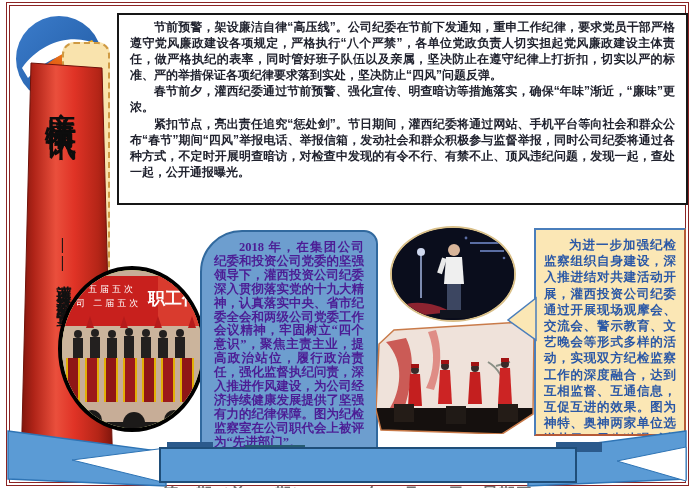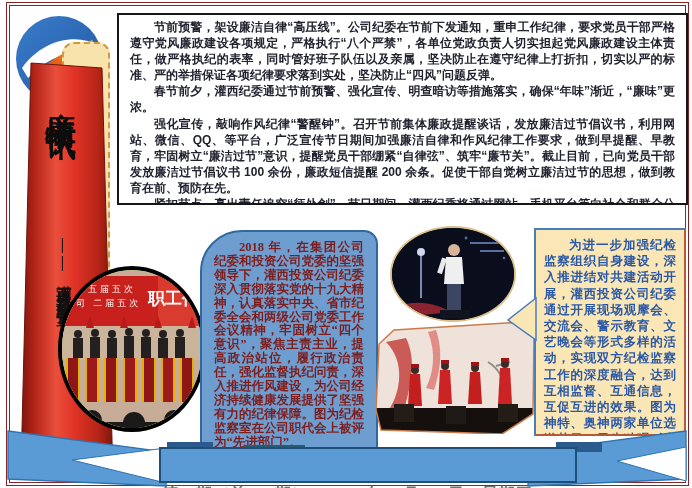--- a/index.html
+++ b/index.html
@@ -20,21 +20,21 @@
   
   .lead{position:absolute;left:117px;top:13px;width:571px;height:192px;box-sizing:border-box;
         background:#fff;border:2px solid #161616;padding:4px 11px 0 11px;
         font:600 12px/16.1px "Liberation Sans",sans-serif;color:#20222e;
         text-align:justify;overflow:hidden;}
   .lead p{margin:0;text-indent:2em;}
   .lead b{font-weight:900;}
   
   .panel-blue{position:absolute;left:200px;top:230px;width:178px;height:238px;box-sizing:border-box;
         background:#6d9ecf;border:2px solid #31699e;border-radius:42px 14px 20px 20px;
-        padding:9px 12px;font:700 12.5px/13.9px "Liberation Serif",serif;color:#7f1d1d;
+        padding:9px 12px;font:700 12.5px/13.9px "Liberation Serif",serif;color:#4c1d95;
         text-align:justify;overflow:hidden;}
   .panel-blue p{margin:0;text-indent:2em;}
   
   .panel-yellow{position:absolute;left:534px;top:228px;width:152px;height:208px;box-sizing:border-box;
         background:#fbe7b5;border:2px solid #b65a36;border-left-color:#4a7ebb;border-top-color:#4a7ebb;
         padding:7px 8px;font:700 12.5px/16.2px "Liberation Serif",serif;color:#2b58a6;
         text-align:justify;overflow:hidden;}
   .panel-yellow p{margin:0;text-indent:2em;}
   .panel-tail{position:absolute;left:505px;top:296px;}
   
@@ -91,21 +91,20 @@
       </linearGradient>
     </defs>
     <polygon points="17,5 88,10 99,419 7,412" fill="url(#rg)" stroke="#6f120a" stroke-width="1"></polygon>
   </svg>
   <div class="banner-title">廉情快讯</div>
   <div class="banner-byline">——灌西投资公司纪委宣</div>
 
   <div class="lead">
     <p><b>节前预警，架设廉洁自律“高压线”。</b><span>公司纪委在节前下发通知，重申工作纪律，要求党员干部严格遵守党风廉政建设各项规定，严格执行“八个严禁”，各单位党政负责人切实担起党风廉政建设主体责任，做严格执纪的表率，同时管好班子队伍以及亲属，坚决防止在遵守纪律上打折扣，切实以严的标准、严的举措保证各项纪律要求落到实处，坚决防止“四风”问题反弹。</span></p>
     <p><span>春节前夕，灌西纪委通过节前预警、强化宣传、明查暗访等措施落实，确保“年味”渐近，“廉味”更浓。</span></p>
-    <p><b>强化宣传，敲响作风纪律“警醒钟”。</b><span>召开节前集体廉政提醒谈话，发放廉洁过节倡议书，利用网站、微信、QQ、等平台，广泛宣传节日期间加强廉洁自律和作风纪律工作要求，做到早提醒、早教育，牢固树立“廉洁过节”意识，提醒党员干部绷紧“自律弦”、筑牢“廉节关”。截止目前，已向党员干部发放廉洁过节倡议书 100 余份，廉政短信提醒 200 余条。促使干部自觉树立廉洁过节的思想，做到教育在前、预防在先。</span></p>
     <p><b>紧扣节点，亮出责任追究“惩处剑”。</b><span>节日期间，灌西纪委将通过网站、手机平台等向社会和群众公布“春节”期间“四风”举报电话、举报信箱，发动社会和群众积极参与监督举报，同时公司纪委将通过各种方式，不定时开展明查暗访，对检查中发现的有令不行、有禁不止、顶风违纪问题，发现一起，查处一起，公开通报曝光。</span></p>
   </div>
 
   <div class="photo photo-meeting">
     <svg width="140" height="158" viewBox="0 0 140 158">
       <rect x="0" y="0" width="140" height="158" fill="#c7ad97"></rect>
       <rect x="0" y="6" width="140" height="50" fill="#c8201d"></rect>
       <rect x="96" y="6" width="44" height="50" fill="#d93b2e"></rect>
       <text x="26" y="22" font-size="9" fill="#fff" font-family="Liberation Serif,serif" letter-spacing="3">五届五次</text>
       <text x="14" y="36" font-size="9" fill="#fff" font-family="Liberation Serif,serif" letter-spacing="3">司 二届五次</text>

